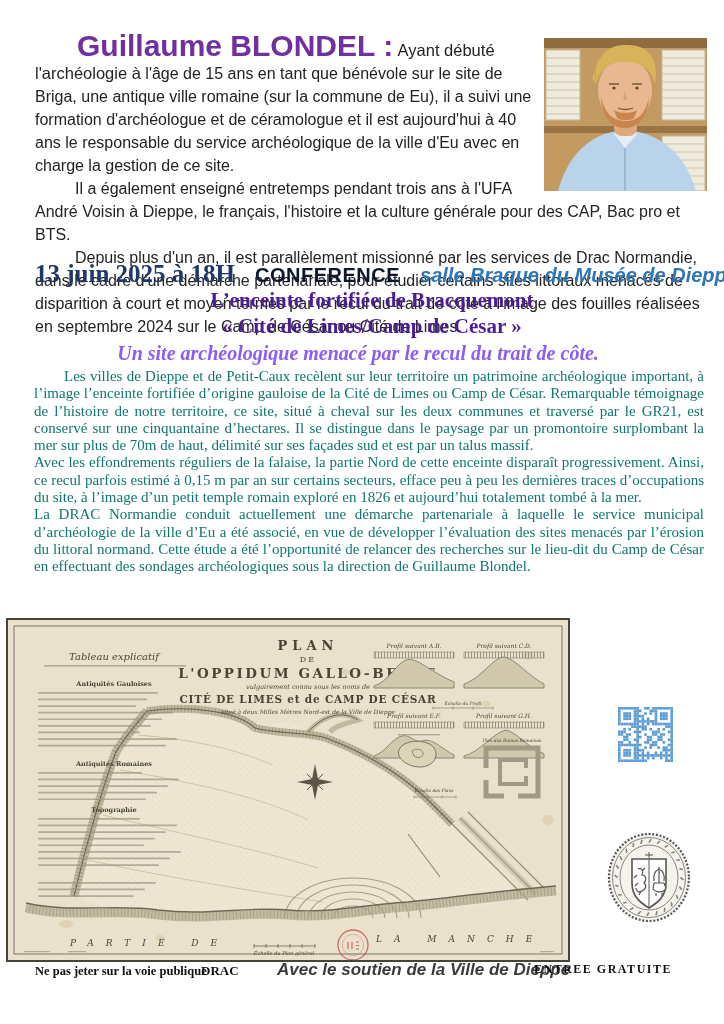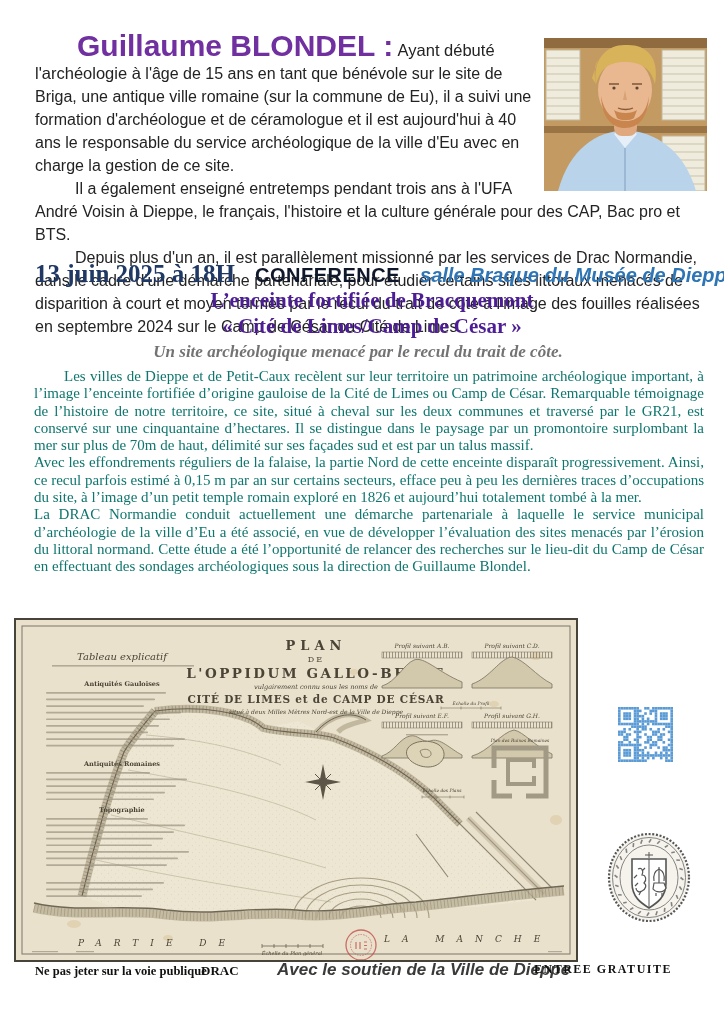--- a/index.html
+++ b/index.html
@@ -21,31 +21,31 @@
               align-items:baseline;gap:20px;white-space:nowrap;}
   .event-date{font-family:"Liberation Serif",serif;font-weight:bold;font-size:25px;color:#1f3864;}
   .event-type{font-weight:bold;font-size:20px;color:#0f172a;letter-spacing:0.5px;}
   .event-venue{font-style:italic;font-weight:600;font-size:20px;color:#2e75b6;}
 
   
   .title-block{position:absolute;left:0;top:287px;width:724px;text-align:center;}
   .conf-title{margin:0;font-family:"Liberation Serif",serif;font-weight:bold;
               font-size:21px;line-height:26px;color:#4c1d95;padding-left:20px;}
   .conf-subtitle{margin:3px 8px 0 0;font-family:"Liberation Serif",serif;font-weight:bold;
-                 font-style:italic;font-size:17px;color:#737373;}
+                 font-style:italic;font-size:20px;color:#8b5cf6;}
 
   
   .article{position:absolute;left:34px;top:368px;width:670px;
            font-family:"Liberation Serif",serif;font-size:15px;line-height:17.3px;
            color:#0f766e;text-align:justify;}
   .article p{margin:0;}
   .article p.ind{text-indent:30px;}
 
   
-  .map-wrap{position:absolute;left:14px;top:618px;width:560px;height:340px;
+  .map-wrap{position:absolute;left:6px;top:618px;width:560px;height:340px;
             border:2px solid #474339;box-sizing:content-box;background:#4d7c0f;}
   .map-wrap svg{display:block;}
 
   
   .qr-wrap{position:absolute;left:618px;top:707px;width:55px;height:55px;}
   .seal-wrap{position:absolute;left:606px;top:831px;width:86px;height:93px;}
 
   
   .footer{position:absolute;left:0;top:960px;width:724px;height:30px;}
   .footer span{position:absolute;white-space:nowrap;}

